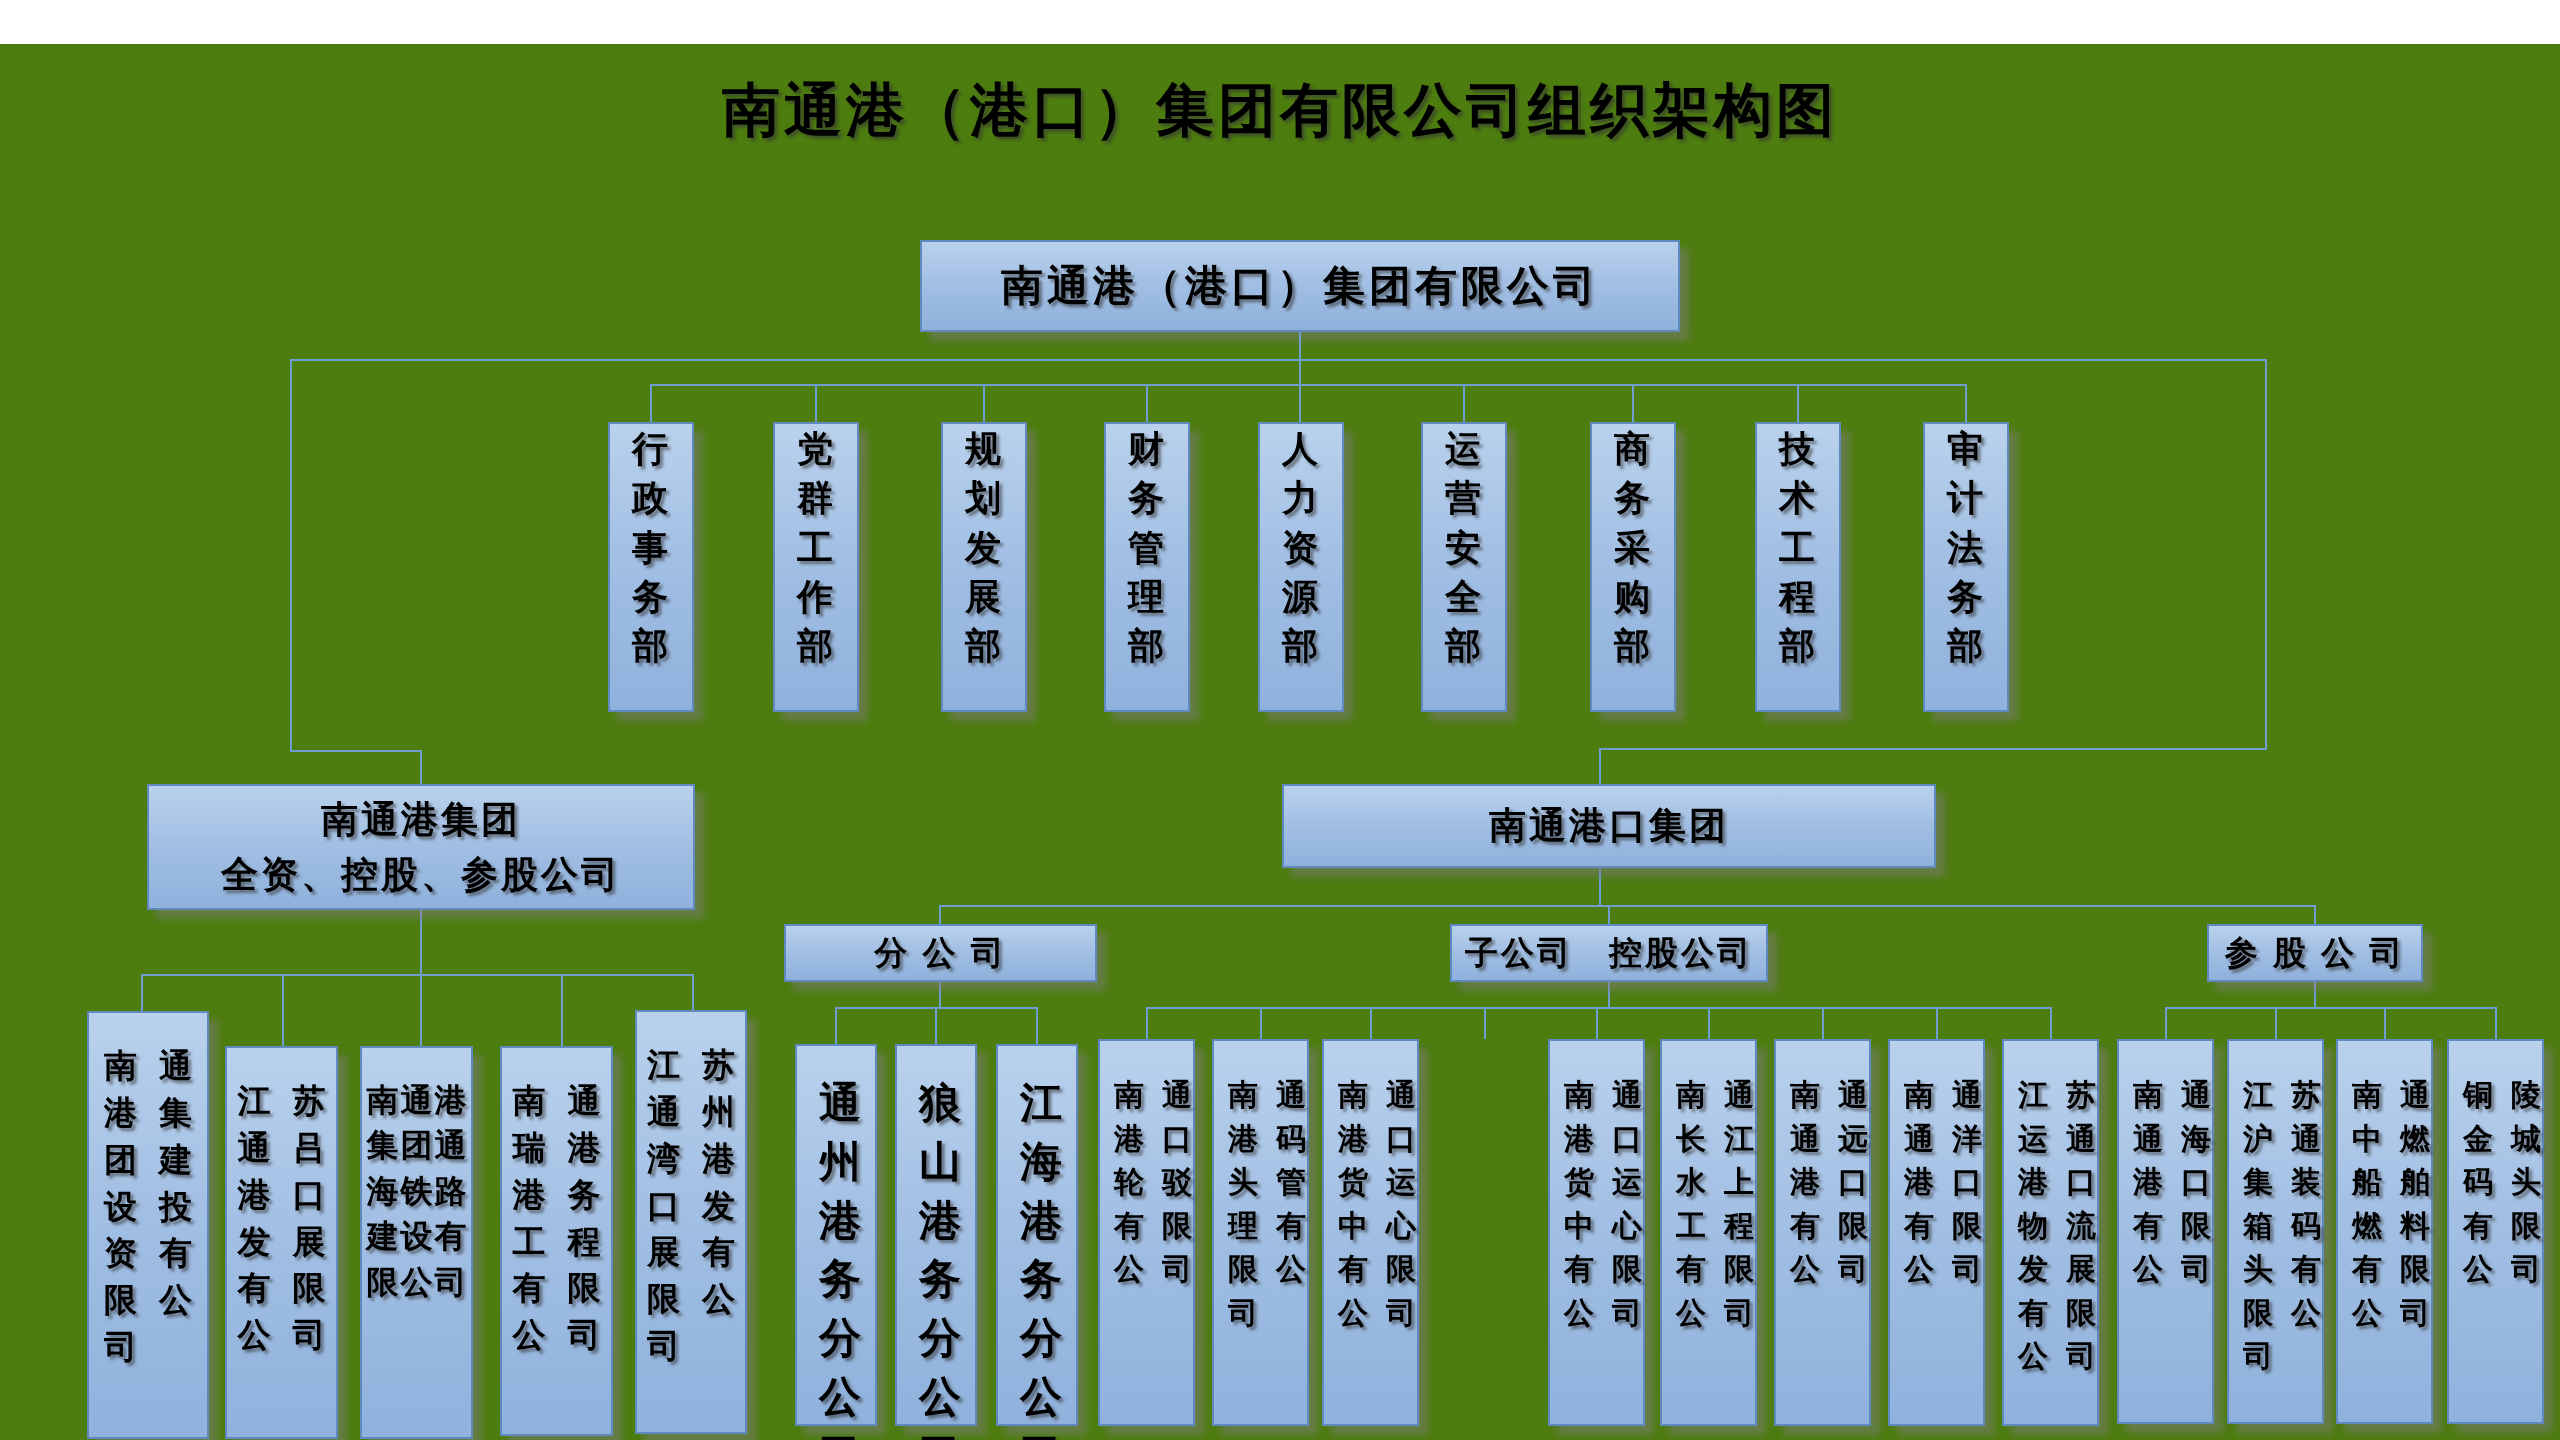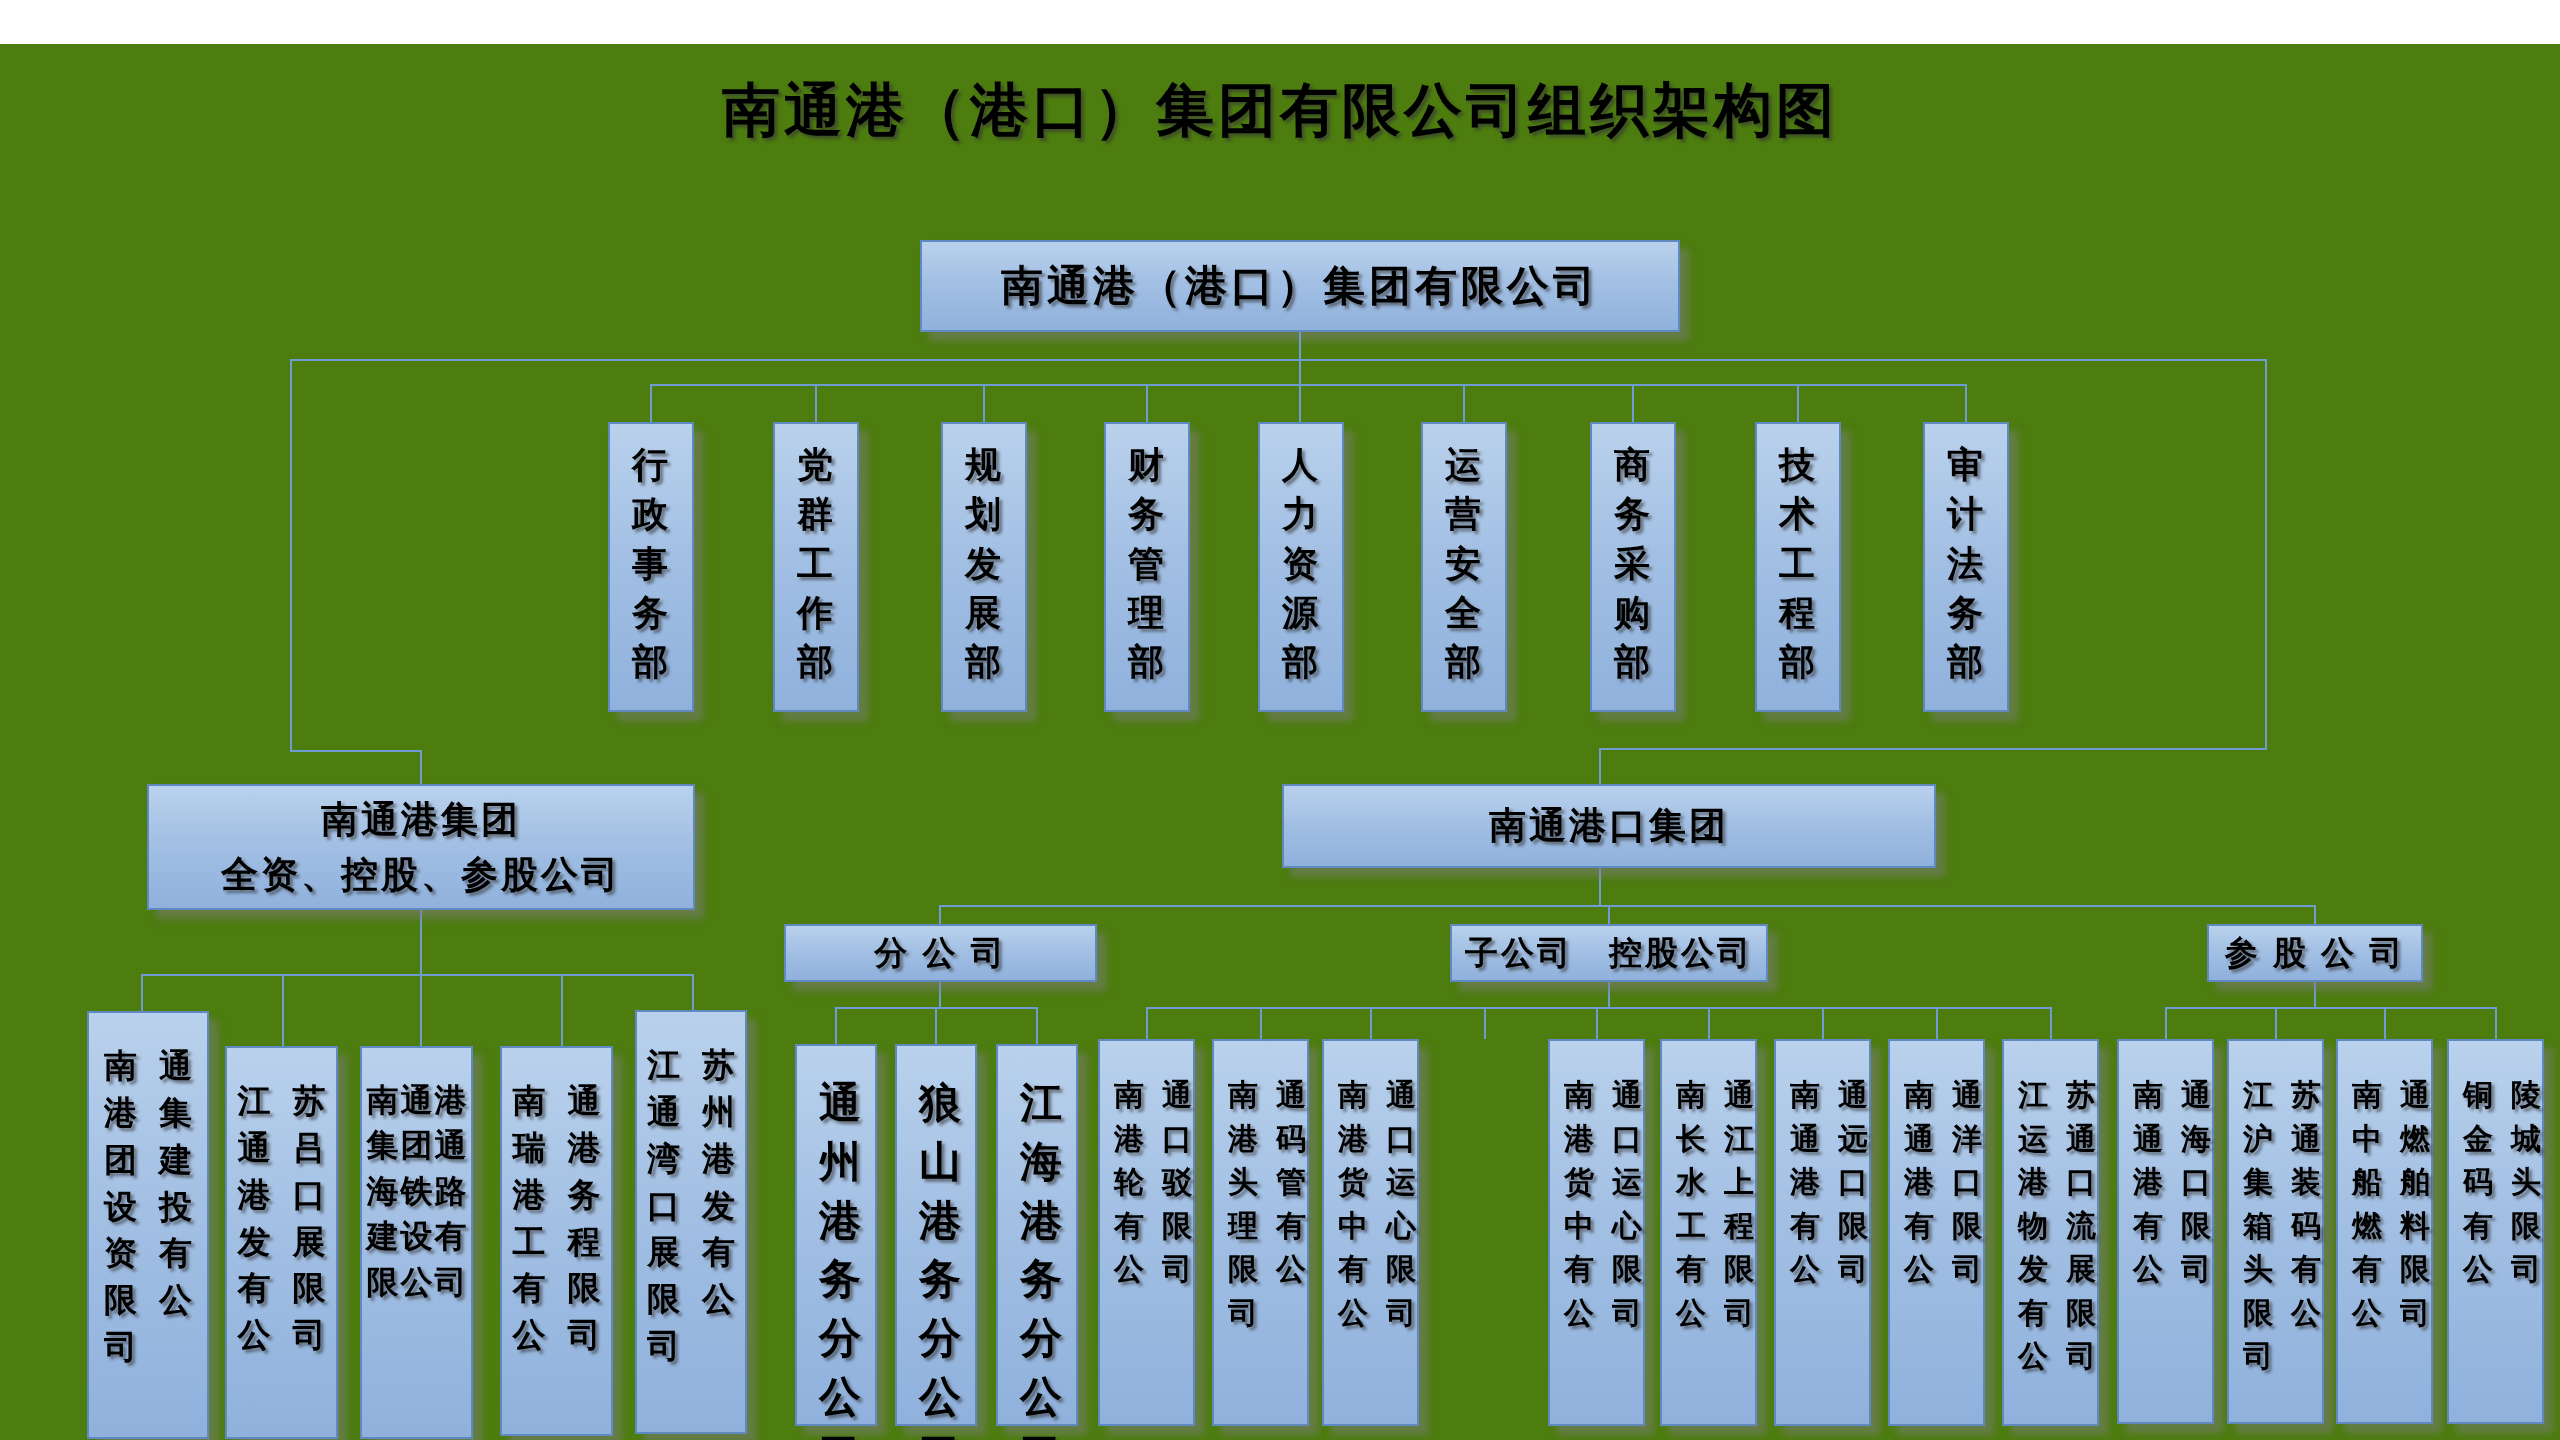--- a/index.html
+++ b/index.html
@@ -23,21 +23,21 @@
   .shadowtext{text-shadow:3px 3px 3px rgba(55,55,55,.6);}
   .root-label{font-size:42px;font-weight:600;letter-spacing:4px;}
   .group-label{font-size:37px;font-weight:600;letter-spacing:3px;line-height:1.5;}
   .cat-label{font-size:33px;font-weight:600;letter-spacing:3px;}
   
   .txt{
     margin:0 auto;word-break:break-all;
     text-align:justify;text-align-last:justify;text-justify:inter-character;
     font-weight:600;
   }
-  .dept{width:86px;height:290px;padding-top:16px;}
+  .dept{width:86px;height:290px;}
   .dept .txt{width:38px;font-size:36px;line-height:1.37;}
   .v1{padding-top:28px;}          
   .v1 .txt{width:34px;font-size:42px;line-height:1.4;}
   .c2{padding-top:30px;}          
   .c2 .txt{width:88px;font-size:33px;line-height:1.42;}
   .c3{padding-top:30px;}          
   .c3 .txt{width:100px;font-size:32px;line-height:1.42;}
   .s2{padding-top:32px;padding-left:13px;}          
   .s2 .txt{width:78px;font-size:30px;line-height:1.45;}
   

